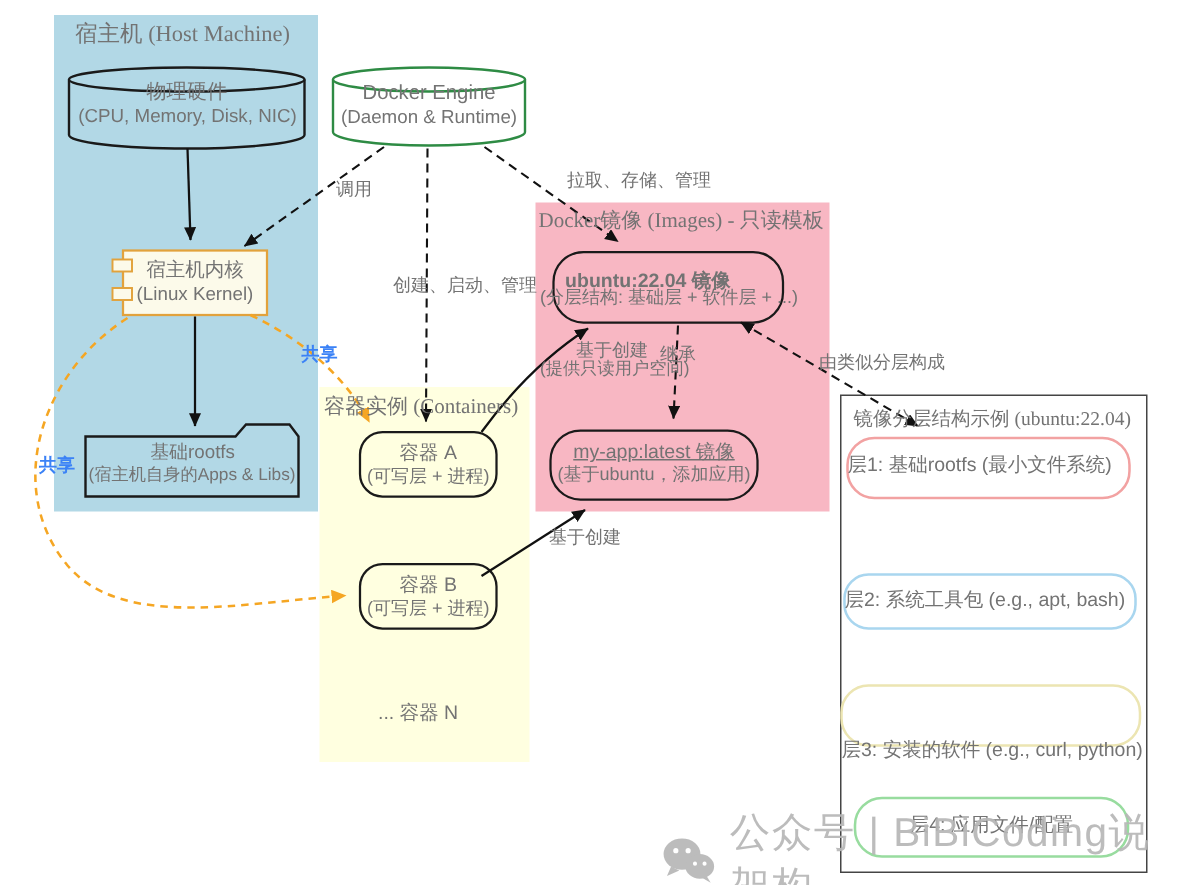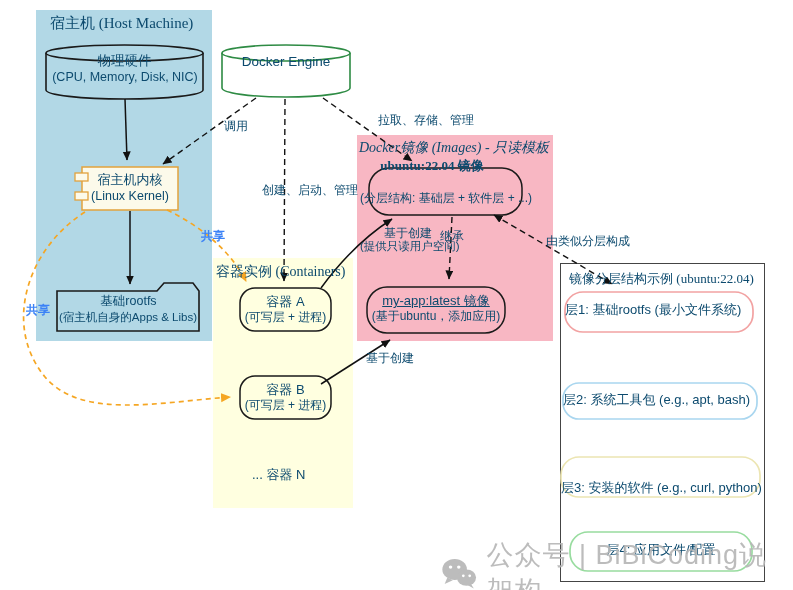--- a/index.html
+++ b/index.html
@@ -4,21 +4,21 @@
 <style>
   html,body{margin:0;padding:0;background:#fff;}
   #stage{position:relative;width:793px;height:590px;background:#fff;overflow:hidden;
          font-family:"Liberation Sans",sans-serif;}
   .region{position:absolute;z-index:1;}
   #region-host{left:36px;top:10px;width:176px;height:331px;background:#b2d8e6;}
   #region-containers{left:213px;top:258px;width:140px;height:250px;background:#ffffe0;}
   #region-images{left:357px;top:135px;width:196px;height:206px;background:#f8b7c3;}
   #layers-panel{left:560px;top:263px;width:203px;height:317px;background:#fff;border:1px solid #444;}
   #diagram-canvas{position:absolute;left:0;top:0;z-index:2;pointer-events:none;}
-  .lbl{position:absolute;z-index:3;color:#0c4a6e;white-space:nowrap;line-height:1.25;}
+  .lbl{position:absolute;z-index:3;color:#737373;white-space:nowrap;line-height:1.25;}
   .ctr{text-align:center;}
   .serif{font-family:"Liberation Serif",serif;}
   .orange{color:#3b82f6;font-weight:bold;}
   #watermark{position:absolute;left:441px;top:537px;z-index:6;display:flex;align-items:center;gap:9px;
              color:#b7b7b7;font-size:27px;letter-spacing:1px;opacity:.92;}
 </style>
 </head>
 <body>
 
 <div id="stage">
@@ -84,49 +84,50 @@
     <path d="M167,210 C205,228 232,254 246,281" fill="none" stroke="#f5a623" stroke-width="1.7" stroke-dasharray="5 4" marker-end="url(#mo)"></path>
     <path d="M85,212 C28,248 2,325 45,377 C82,420 160,402 230,397" fill="none" stroke="#f5a623" stroke-width="1.7" stroke-dasharray="5 4" marker-end="url(#mo)"></path>
   </svg>
 
   <div class="lbl serif" style="left:50px;top:14px;font-size:15px;">宿主机 (Host Machine)</div>
 
   <div class="lbl ctr" style="left:46px;top:53px;width:157px;font-size:13.5px;font-family:Liberation Serif, serif;">物理硬件</div>
   <div class="lbl ctr" style="left:40px;top:70px;width:170px;font-size:12.5px;">(CPU, Memory, Disk, NIC)</div>
 
   <div class="lbl ctr" style="left:222px;top:54px;width:128px;font-size:13.5px;">Docker Engine</div>
+  <div class="lbl ctr" style="left:217px;top:71px;width:138px;font-size:12.5px;">(Daemon &amp; Runtime)</div>
 
   <div class="lbl ctr" style="left:82px;top:172px;width:96px;font-size:13px;">宿主机内核</div>
   <div class="lbl ctr" style="left:82px;top:189px;width:96px;font-size:12.5px;">(Linux Kernel)</div>
 
   <div class="lbl ctr" style="left:57px;top:294px;width:143px;font-size:12.5px;">基础rootfs</div>
   <div class="lbl ctr" style="left:49px;top:310px;width:158px;font-size:11.5px;">(宿主机自身的Apps &amp; Libs)</div>
 
   <div class="lbl serif" style="left:216px;top:263px;font-size:14px;">容器实例 (Containers)</div>
 
   <div class="lbl ctr" style="left:240px;top:294px;width:91px;font-size:13px;">容器 A</div>
   <div class="lbl ctr" style="left:236px;top:310px;width:99px;font-size:12px;">(可写层 + 进程)</div>
 
   <div class="lbl ctr" style="left:240px;top:382px;width:91px;font-size:13px;">容器 B</div>
   <div class="lbl ctr" style="left:236px;top:398px;width:99px;font-size:12px;">(可写层 + 进程)</div>
 
   <div class="lbl" style="left:252px;top:467px;font-size:13px;">... 容器 N</div>
 
-  <div class="lbl serif" style="left:359px;top:139px;font-size:14px;font-style:italic;">Docker镜像 (Images) - 只读模板</div>
+  <div class="lbl serif" style="left:359px;top:139px;font-size:14px;">Docker镜像 (Images) - 只读模板</div>
 
-  <div class="lbl ctr" style="left:369px;top:158px;width:126px;font-size:13px;font-weight:600;font-family:Liberation Serif, serif;">ubuntu:22.04 镜像</div>
+  <div class="lbl ctr" style="left:369px;top:179px;width:126px;font-size:13px;font-weight:600;">ubuntu:22.04 镜像</div>
   <div class="lbl ctr" style="left:350px;top:191px;width:192px;font-size:12px;">(分层结构: 基础层 + 软件层 + ...)</div>
 
   <div class="lbl ctr" style="left:367px;top:293px;width:138px;font-size:13px;text-decoration:underline;">my-app:latest 镜像</div>
   <div class="lbl ctr" style="left:353px;top:309px;width:166px;font-size:12px;">(基于ubuntu，添加应用)</div>
 
   <div class="lbl serif ctr" style="left:560px;top:271px;width:203px;font-size:13px;">镜像分层结构示例 (ubuntu:22.04)</div>
   <div class="lbl ctr" style="left:565px;top:302px;width:156px;font-size:13px;">层1: 基础rootfs (最小文件系统)</div>
   <div class="lbl ctr" style="left:563px;top:392px;width:166px;font-size:13px;">层2: 系统工具包 (e.g., apt, bash)</div>
-  <div class="lbl ctr" style="left:561px;top:480px;width:194px;font-size:13px;">层3: 安装的软件 (e.g., curl, python)</div>
+  <div class="lbl ctr" style="left:561px;top:492px;width:194px;font-size:13px;">层3: 安装的软件 (e.g., curl, python)</div>
   <div class="lbl ctr" style="left:570px;top:542px;width:182px;font-size:13px;">层4: 应用文件/配置</div>
 
   <div class="lbl" style="left:224px;top:119px;font-size:12px;">调用</div>
   <div class="lbl" style="left:378px;top:113px;font-size:12px;text-align:center;">拉取、存储、管理</div>
   <div class="lbl" style="left:262px;top:183px;font-size:12px;">创建、启动、管理</div>
   <div class="lbl" style="left:384px;top:226px;font-size:12px;">基于创建</div>
   <div class="lbl" style="left:360px;top:239px;font-size:11.5px;">(提供只读用户空间)</div>
   <div class="lbl" style="left:440px;top:229px;font-size:12px;">继承</div>
   <div class="lbl" style="left:546px;top:234px;font-size:12px;">由类似分层构成</div>
   <div class="lbl orange" style="left:26px;top:303px;font-size:12px;">共享</div>

